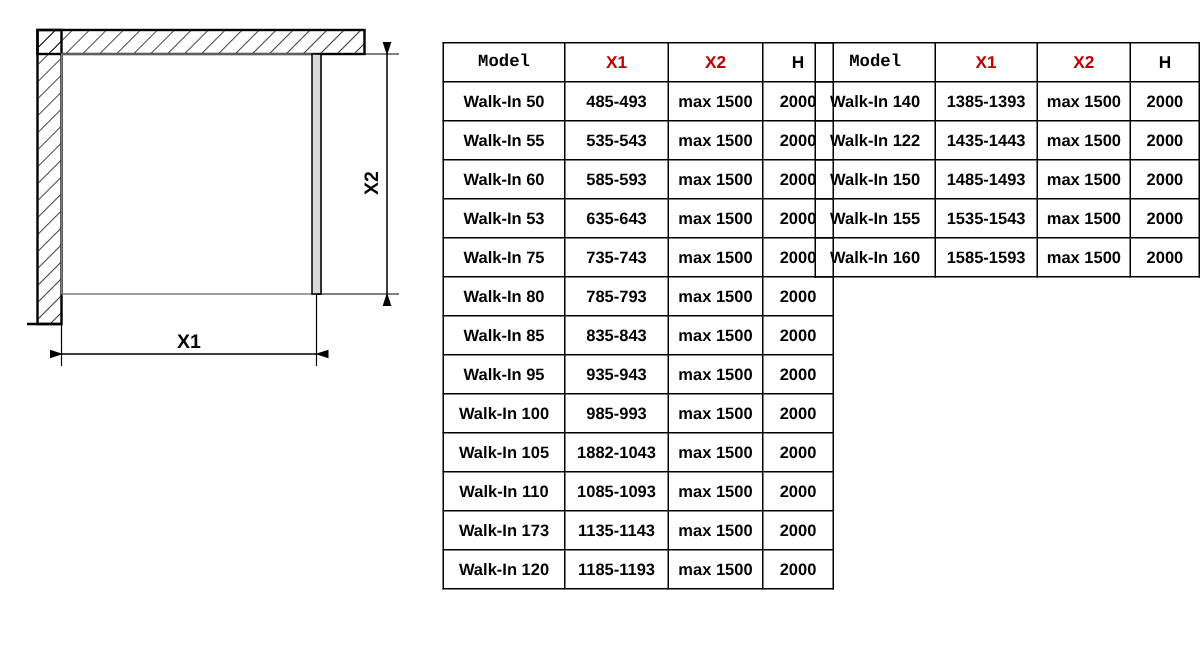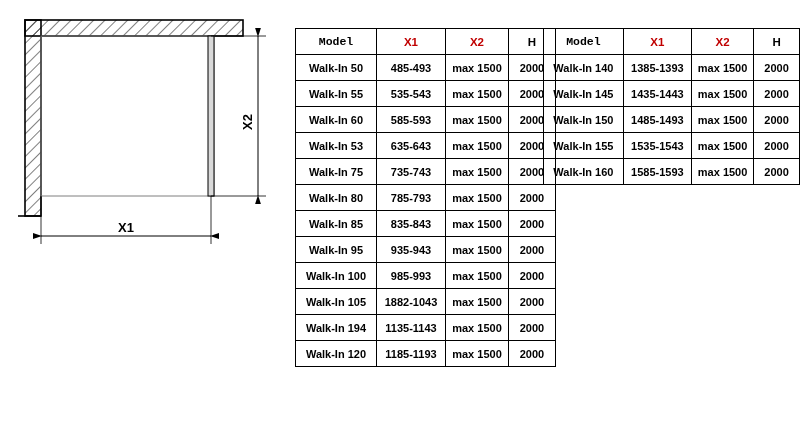--- a/index.html
+++ b/index.html
@@ -176,21 +176,27 @@
         <td class="c-x2">max 1500</td>
         <td class="c-h">2000</td>
       </tr>
       <tr>
         <td class="c-model">Walk-In 105</td>
         <td class="c-x1">1882-1043</td>
         <td class="c-x2">max 1500</td>
         <td class="c-h">2000</td>
       </tr>
       <tr>
-        <td class="c-model">Walk-In 194</td>
+        <td class="c-model">Walk-In 110</td>
+        <td class="c-x1">1085-1093</td>
+        <td class="c-x2">max 1500</td>
+        <td class="c-h">2000</td>
+      </tr>
+      <tr>
+        <td class="c-model">Walk-In 173</td>
         <td class="c-x1">1135-1143</td>
         <td class="c-x2">max 1500</td>
         <td class="c-h">2000</td>
       </tr>
       <tr>
         <td class="c-model">Walk-In 120</td>
         <td class="c-x1">1185-1193</td>
         <td class="c-x2">max 1500</td>
         <td class="c-h">2000</td>
       </tr>
@@ -208,21 +214,21 @@
       </tr>
     </thead>
     <tbody>
       <tr>
         <td class="c-model">Walk-In 140</td>
         <td class="c-x1">1385-1393</td>
         <td class="c-x2">max 1500</td>
         <td class="c-h">2000</td>
       </tr>
       <tr>
-        <td class="c-model">Walk-In 145</td>
+        <td class="c-model">Walk-In 122</td>
         <td class="c-x1">1435-1443</td>
         <td class="c-x2">max 1500</td>
         <td class="c-h">2000</td>
       </tr>
       <tr>
         <td class="c-model">Walk-In 150</td>
         <td class="c-x1">1485-1493</td>
         <td class="c-x2">max 1500</td>
         <td class="c-h">2000</td>
       </tr>

